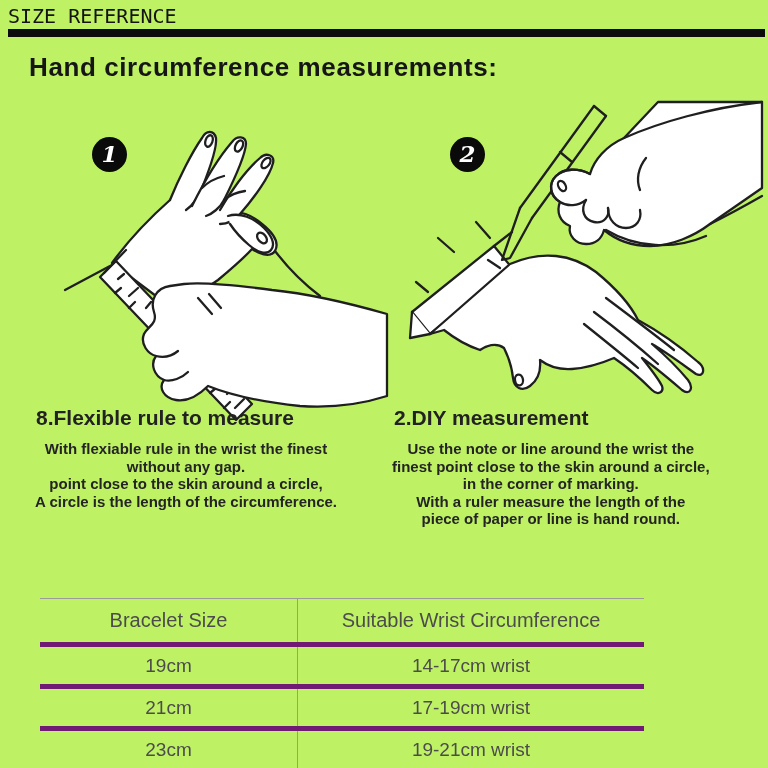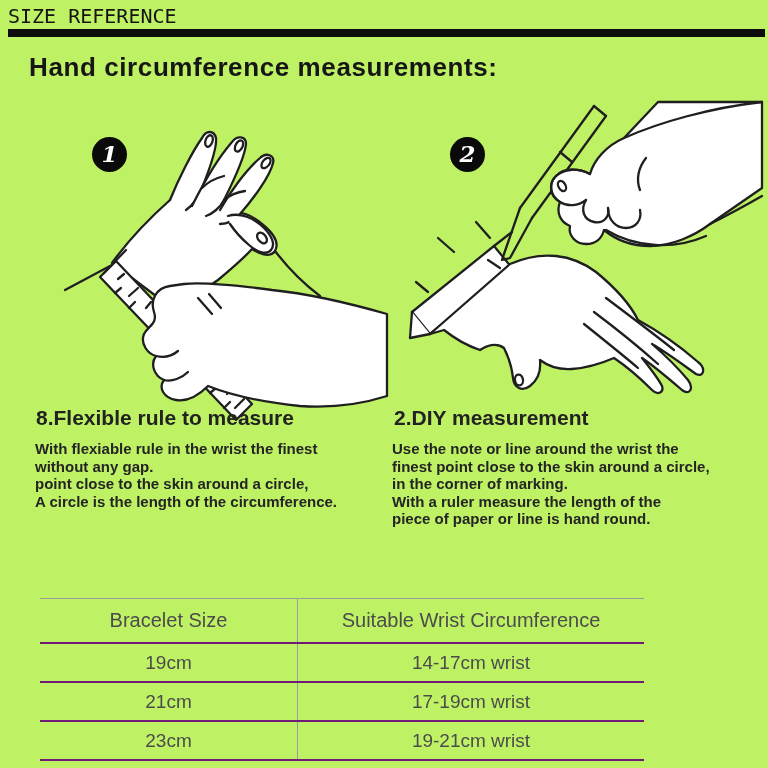--- a/index.html
+++ b/index.html
@@ -10,24 +10,24 @@
   .title-bar{position:absolute;left:8px;top:29px;width:757px;height:8px;background:#0c0c0c;}
   .heading{position:absolute;left:29px;top:52px;margin:0;font-size:26px;font-weight:700;
         letter-spacing:0.6px;color:#161616;white-space:nowrap;}
   .figure{position:absolute;}
   .badge{position:absolute;width:35px;height:35px;border-radius:50%;background:#0a0a0a;
         display:flex;align-items:center;justify-content:center;}
   .badge span{font-family:"DejaVu Serif",serif;font-style:italic;font-weight:700;
         font-size:23px;color:#ffffff;line-height:1;transform:translateY(-1px);}
   .sec-title{position:absolute;margin:0;font-size:21px;font-weight:600;color:#222;white-space:nowrap;}
   .sec-body{position:absolute;font-size:15px;font-weight:600;line-height:17.6px;color:#242424;}
-  .sec-body div{white-space:nowrap;}
+  .sec-body div{white-space:nowrap;text-align:center;}
   .size-table{position:absolute;left:40px;top:598px;width:604px;
         border-top:1px solid #9b9b9b;color:#4c4c4c;}
-  .trow{display:flex;border-bottom:2px solid #701a75;}
+  .trow{display:flex;border-bottom:5px solid #701a75;}
   .tcell{display:flex;align-items:center;justify-content:center;}
   .c1{width:258px;border-right:1px solid #9b9b9b;box-sizing:border-box;}
   .c2{flex:1;}
   .thead .tcell{height:43px;font-size:20px;}
   .tdata .tcell{height:37px;font-size:19px;}
   svg{display:block;overflow:visible;}
 </style>
 </head>
 <body>
 

